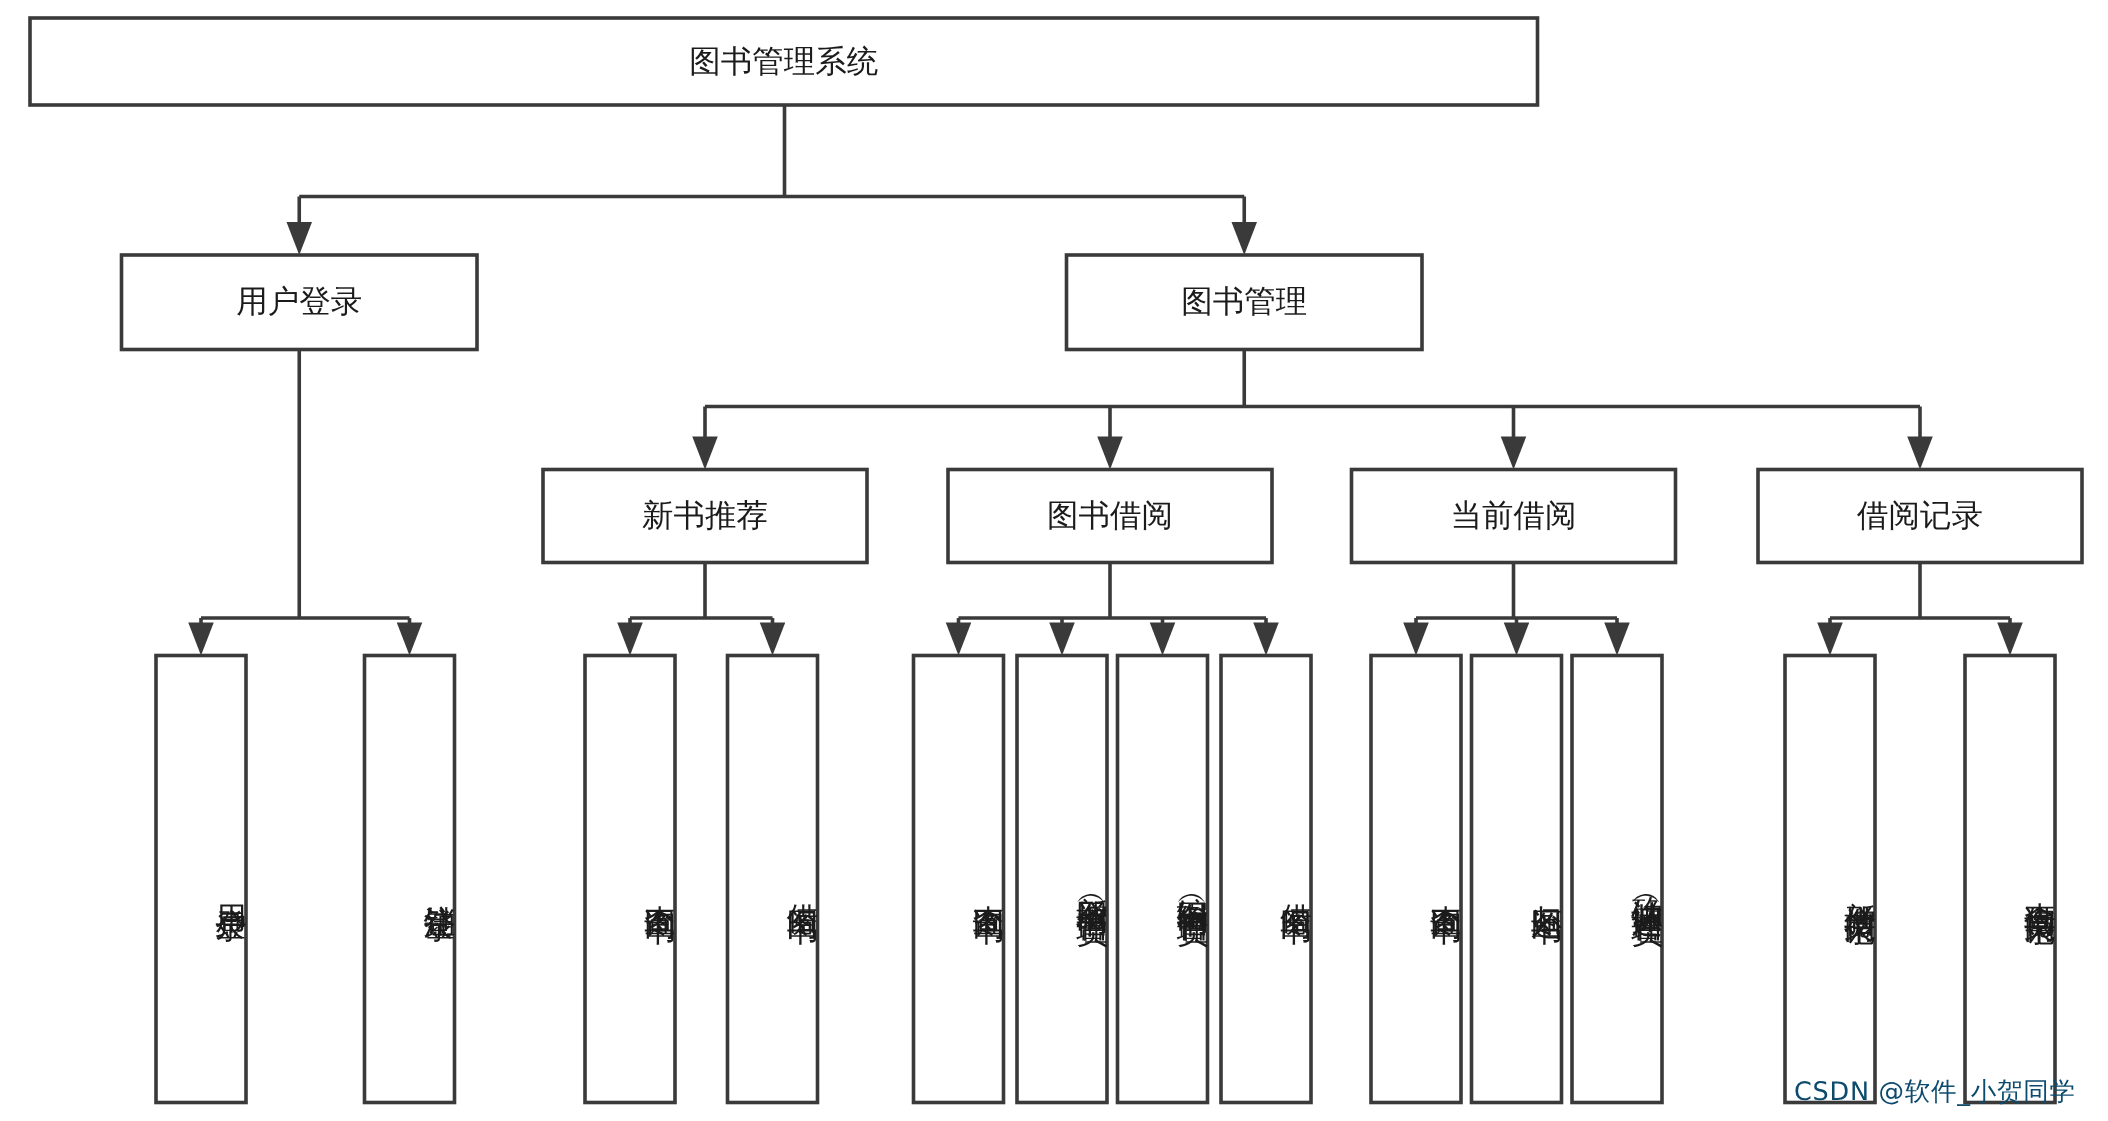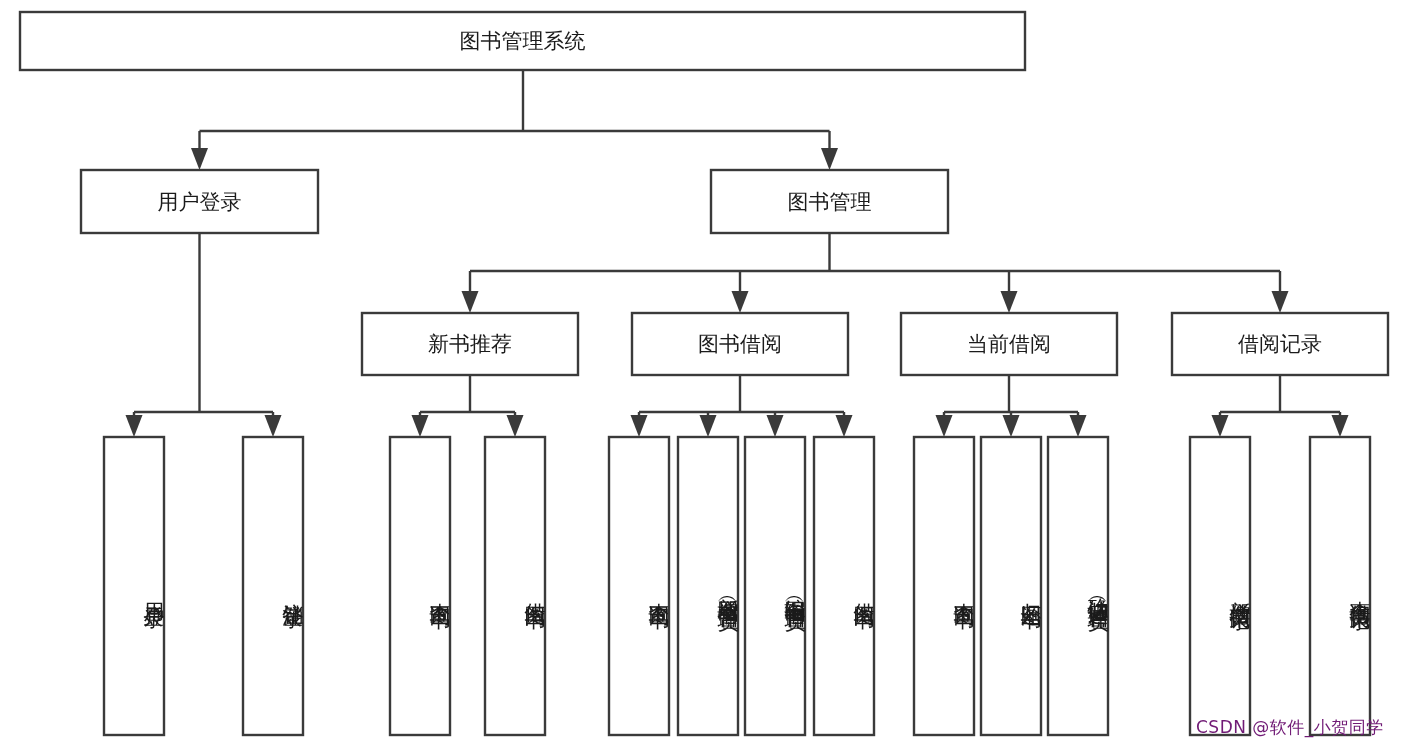--- a/index.html
+++ b/index.html
@@ -62,21 +62,21 @@
     line-height: 1.0;
     color: #1b1b1b;
     letter-spacing: 2px;
     white-space: nowrap;
     pointer-events: none;
   }
   .watermark {
     position: absolute;
     font-family: "DejaVu Sans", "Liberation Sans", sans-serif;
     font-size: 17px;
-    color: #701a75;
+    color: #0c4a6e;
     white-space: nowrap;
     letter-spacing: 0.5px;
   }
 </style>
 </head>
 <body>
 
 <div id="diagram-root">
 
   <svg class="canvas" viewBox="0 0 1405 747">

